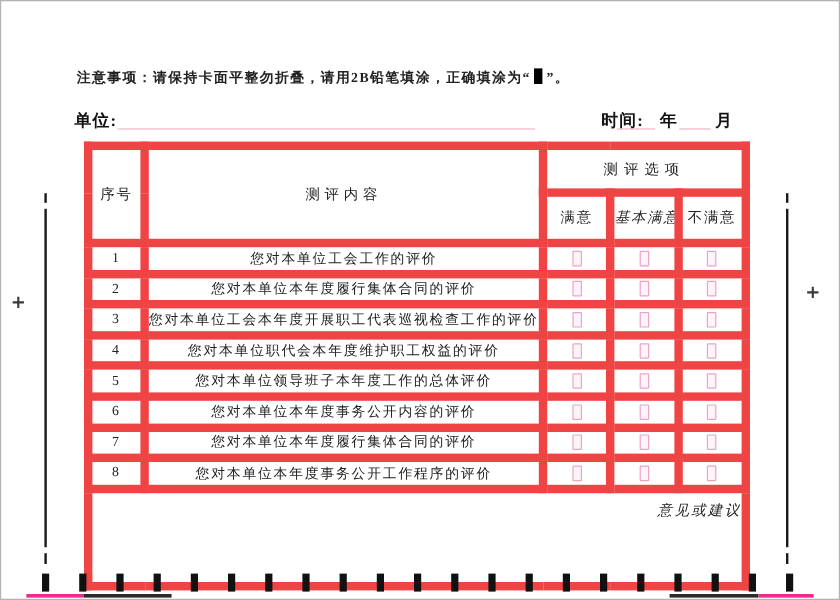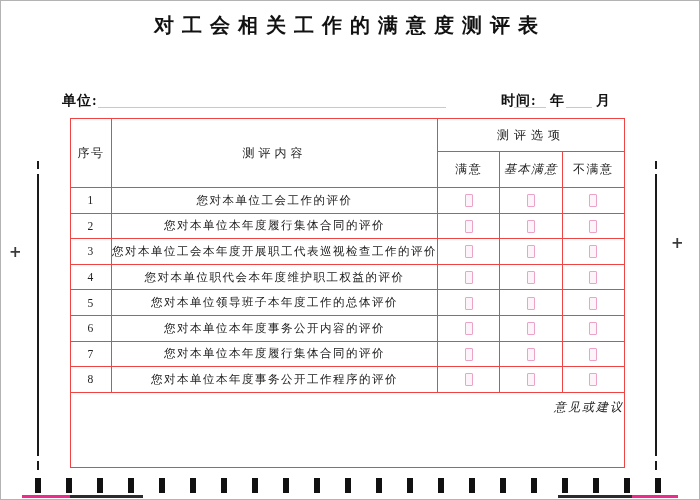--- a/index.html
+++ b/index.html
@@ -32,21 +32,21 @@
   }
   .u-line{position:absolute;height:1px;background:#f2b3cc;}
   
   .eval-table{
     position:absolute;left:70px;top:118px;width:555px;
     border-collapse:collapse;table-layout:fixed;
     border:1px solid #e87fb0;
     font-family:"Liberation Serif","DejaVu Serif",serif;
   }
   .eval-table th,.eval-table td{
-    border:1px solid #ef4444;
+    border:7px solid #ef4444;
     font-size:11.5px;font-weight:normal;color:#222;
     text-align:center;padding:0;letter-spacing:1.5px;
     overflow:hidden;white-space:nowrap;
   }
   .eval-table th{font-size:12px;}
   th.opt-head{letter-spacing:5px;height:32px;}
   tr.opt-row th{height:35px;}
   th.col-no{width:40px;}
   th.col-content{width:325px;letter-spacing:4px;}
   th.col-o1{width:67px;}
@@ -75,22 +75,24 @@
   .tick{width:6px;height:15px;background:#111;}
   .edge-seg{position:absolute;height:3px;top:495px;}
   .edge-pink{background:#ee2b8d;}
   .edge-dark{background:#2b2b2b;}
 </style>
 </head>
 <body>
 
 <div class="page">
 
-  <div class="title">对工会相关工作的满意度测评表</div>
-
+
+  <div class="notice">
+    <span>注意事项：请保持卡面平整勿折叠，请用2B铅笔填涂，正确填涂为“</span><span class="block-mark"></span><span>”。</span>
+  </div>
 
   <span class="field-label" style="left:62px;top:92px;">单位:</span>
   <div class="u-line" style="left:98px;top:107px;width:348px;"></div>
   <span class="field-label" style="left:501px;top:92px;">时间:</span>
   <div class="u-line" style="left:514px;top:107px;width:32px;"></div>
   <span class="field-label" style="left:550px;top:92px;">年</span>
   <div class="u-line" style="left:566px;top:107px;width:26px;"></div>
   <span class="field-label" style="left:596px;top:92px;">月</span>
 
   <table class="eval-table">

